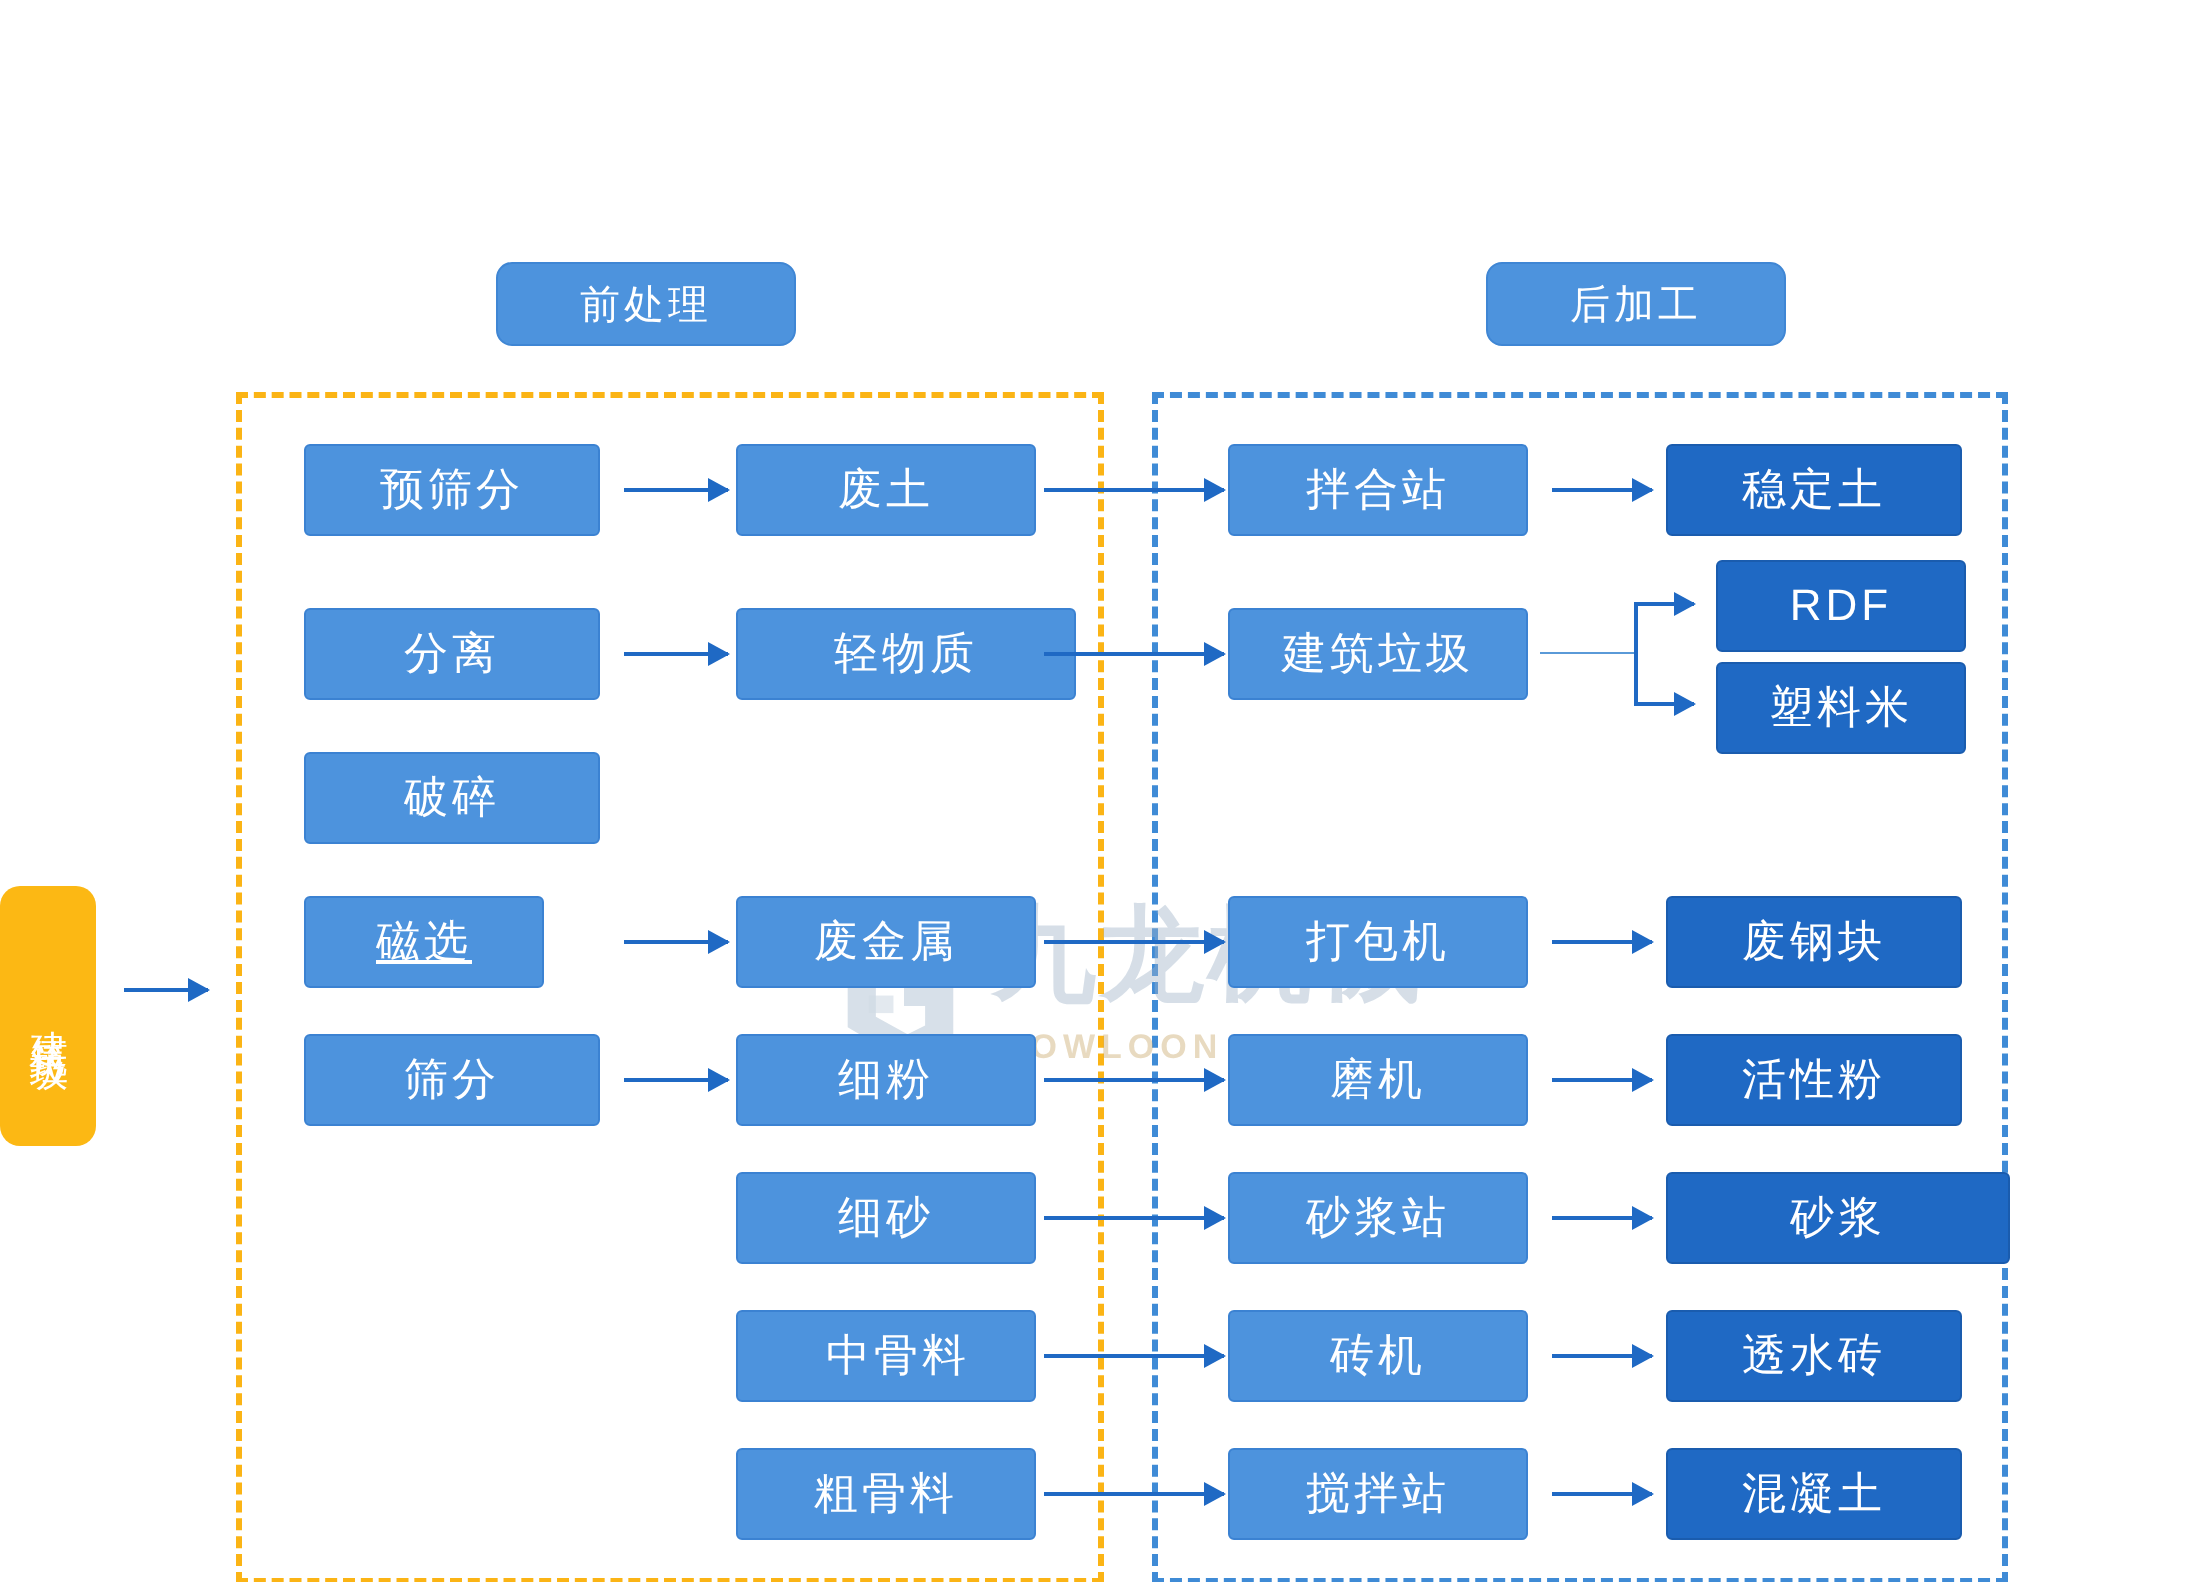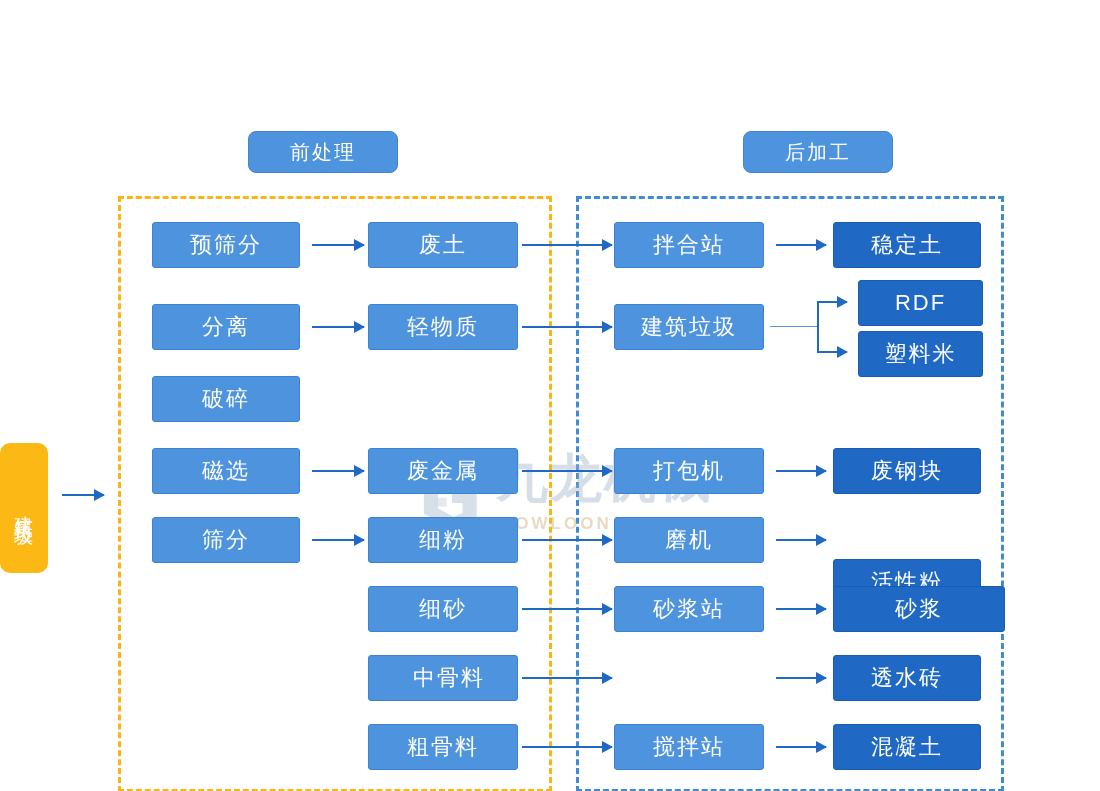--- a/index.html
+++ b/index.html
@@ -234,65 +234,66 @@
 
   <div class="source-box">
       <span>建筑垃圾</span>
     </div>
 
   <div class="arrow" style="left:62px; top:494px; width:42px;"></div>
 
   <div class="node light" style="left:152px; top:222px; width:148px;">预筛分</div>
   <div class="node light" style="left:152px; top:304px; width:148px;">分离</div>
   <div class="node light" style="left:152px; top:376px; width:148px;font-family:Liberation Mono, monospace;">破碎</div>
-  <div class="node light" style="left:152px; top:448px; width:148px;">磁选</div>
+  <div class="node light" style="left:152px; top:448px; width:120px;text-decoration:underline;">磁选</div>
   <div class="node light" style="left:152px; top:517px; width:148px;">筛分</div>
 
   <div class="arrow" style="left:312px; top:244px; width:52px;"></div>
   <div class="arrow" style="left:312px; top:326px; width:52px;"></div>
   <div class="arrow" style="left:312px; top:470px; width:52px;"></div>
   <div class="arrow" style="left:312px; top:539px; width:52px;"></div>
 
   <div class="node light" style="left:368px; top:222px; width:150px;">废土</div>
-  <div class="node light" style="left:368px; top:304px; width:150px;">轻物质</div>
+  <div class="node light" style="left:368px; top:304px; width:170px;">轻物质</div>
   <div class="node light" style="left:368px; top:448px; width:150px;">废金属</div>
   <div class="node light" style="left:368px; top:517px; width:150px;">细粉</div>
   <div class="node light" style="left:368px; top:586px; width:150px;">细砂</div>
   <div class="node light" style="left:368px; top:655px; width:150px;padding-left:12px;">中骨料</div>
   <div class="node light" style="left:368px; top:724px; width:150px;">粗骨料</div>
 
   <div class="arrow" style="left:522px; top:244px; width:90px;"></div>
   <div class="arrow" style="left:522px; top:326px; width:90px;"></div>
   <div class="arrow" style="left:522px; top:470px; width:90px;"></div>
   <div class="arrow" style="left:522px; top:539px; width:90px;"></div>
   <div class="arrow" style="left:522px; top:608px; width:90px;"></div>
   <div class="arrow" style="left:522px; top:677px; width:90px;"></div>
   <div class="arrow" style="left:522px; top:746px; width:90px;"></div>
 
   <div class="node light" style="left:614px; top:222px; width:150px;">拌合站</div>
   <div class="node light" style="left:614px; top:304px; width:150px;">建筑垃圾</div>
   <div class="node light" style="left:614px; top:448px; width:150px;">打包机</div>
   <div class="node light" style="left:614px; top:517px; width:150px;">磨机</div>
   <div class="node light" style="left:614px; top:586px; width:150px;">砂浆站</div>
+  <div class="node light" style="left:614px; top:655px; width:150px;">砖机</div>
   <div class="node light" style="left:614px; top:724px; width:150px;">搅拌站</div>
 
   <div class="arrow" style="left:776px; top:244px; width:50px;"></div>
   <div class="arrow" style="left:776px; top:470px; width:50px;"></div>
   <div class="arrow" style="left:776px; top:539px; width:50px;"></div>
   <div class="arrow" style="left:776px; top:608px; width:50px;"></div>
   <div class="arrow" style="left:776px; top:677px; width:50px;"></div>
   <div class="arrow" style="left:776px; top:746px; width:50px;"></div>
 
   <div class="arrow thin noarrow" style="left:770px; top:326px; width:48px;"></div>
   <div class="vline" style="left:817px; top:302px; height:50px;"></div>
   <div class="arrow" style="left:817px; top:301px; width:30px;"></div>
   <div class="arrow" style="left:817px; top:351px; width:30px;"></div>
 
   <div class="node dark" style="left:833px; top:222px; width:148px;">稳定土</div>
   <div class="node dark" style="left:858px; top:331px; width:125px;">塑料米</div>
   <div class="node dark" style="left:858px; top:280px; width:125px;">RDF</div>
   <div class="node dark" style="left:833px; top:448px; width:148px;">废钢块</div>
-  <div class="node dark" style="left:833px; top:517px; width:148px;margin-top:42px;">活性粉</div>
+  <div class="node dark" style="left:833px; top:517px; width:148px;">活性粉</div>
   <div class="node dark" style="left:833px; top:586px; width:172px;">砂浆</div>
   <div class="node dark" style="left:833px; top:655px; width:148px;">透水砖</div>
   <div class="node dark" style="left:833px; top:724px; width:148px;">混凝土</div>
 
 </div>
 
 </body></html>

